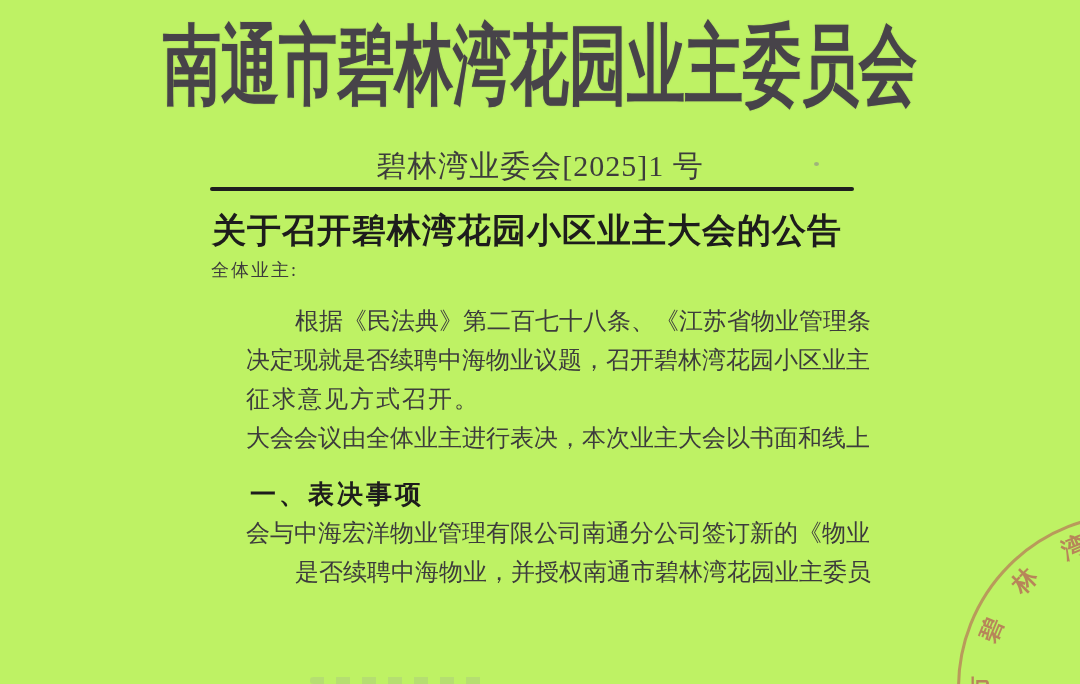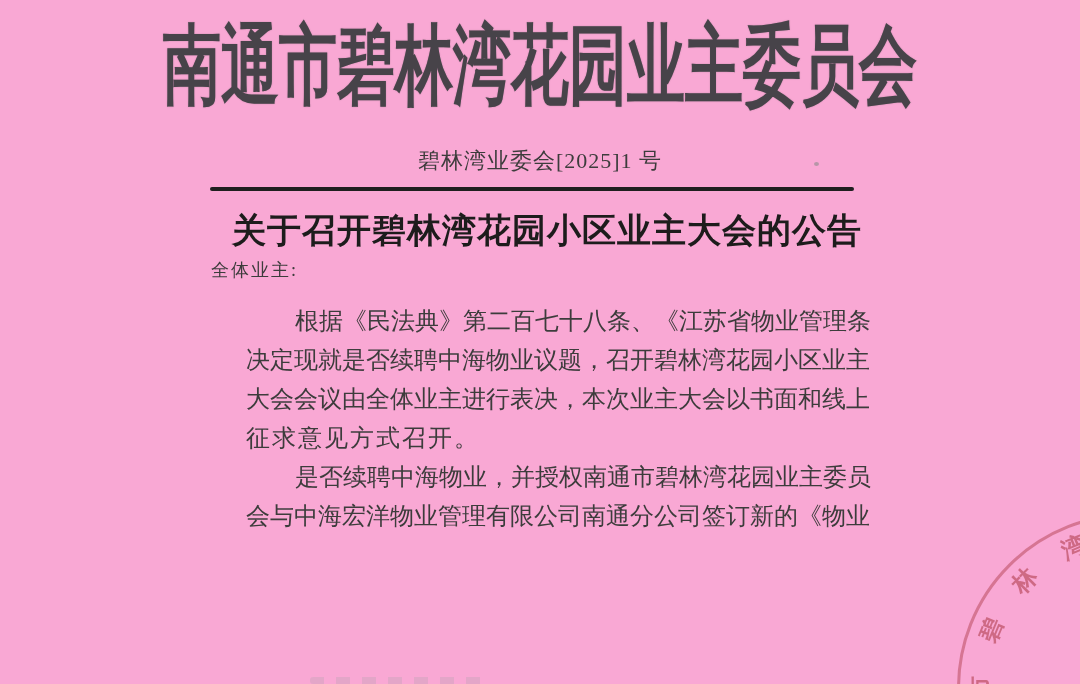--- a/index.html
+++ b/index.html
@@ -1,20 +1,20 @@
 <!DOCTYPE html>
 <html style="--title-color: #474349; --body-color: #3d3c3c; --headline-color: #1d1c1c; --rule-color: #1f1f1f; --seal-color: #b342529e; --seal-color-border: #b3425280;"><head>
 <meta charset="utf-8">
 <style>
   html,body{margin:0;padding:0;background:#e9e9e9;}
   .page{
     position:relative;
     width:1080px;height:684px;
     margin:0 auto;
-    background:#f9a8d4;
+    background:#bef264;
     overflow:hidden;
     font-family:"Liberation Serif","DejaVu Serif",serif;
   }
   
   .org-title{
     position:absolute;
     top:8px;left:0;right:0;
     text-align:center;
     font-size:58px;
     font-weight:bold;
@@ -23,39 +23,39 @@
     transform:scaleY(1.5);
     transform-origin:50% 0;
     white-space:nowrap;
     text-shadow:0 0 1px rgba(70,66,74,.45);
   }
   
   .doc-number{
     position:absolute;
     top:146px;left:0;right:0;
     text-align:center;
-    font-size:22px;
+    font-size:30px;
     color:var(--body-color,#3d3c3c);
     letter-spacing:1px;
   }
   
   .rule{
     position:absolute;
     top:187px;left:210px;
     width:644px;height:4px;
     background:var(--rule-color,#1f1f1f);
     border-radius:2px;
   }
   
   .notice-title{
     position:absolute;
-    top:208px;left:219px;
+    top:208px;left:212px;
     width:656px;
     margin:0;
-    text-align:center;
+    text-align:left;
     font-family:"Liberation Sans","DejaVu Sans",sans-serif;
     font-size:34px;
     font-weight:bold;
     color:var(--headline-color,#1d1c1c);
     letter-spacing:1px;
     white-space:nowrap;
   }
   
   .salutation{
     position:absolute;
@@ -147,26 +147,27 @@
 
   <div class="scan-dot"></div>
 
   <h2 class="notice-title">关于召开碧林湾花园小区业主大会的公告</h2>
 
   <div class="salutation">全体业主:</div>
 
   <div class="body-block">
     <div class="line indent">根据《民法典》第二百七十八条、《江苏省物业管理条</div>
     <div class="line">决定现就是否续聘中海物业议题，召开碧林湾花园小区业主</div>
+    <div class="line last">征求意见方式召开。</div>
     <div class="line">大会会议由全体业主进行表决，本次业主大会以书面和线上</div>
-    <div class="line last">征求意见方式召开。</div>
 
+    <div class="sec-heading">一、表决事项</div>
 
+    <div class="line">会与中海宏洋物业管理有限公司南通分公司签订新的《物业</div>
     <div class="line indent">是否续聘中海物业，并授权南通市碧林湾花园业主委员</div>
-    <div class="line">会与中海宏洋物业管理有限公司南通分公司签订新的《物业</div>
   </div>
 
   <div class="next-line-cutoff"></div>
 
   <div class="seal" id="seal">
       <span class="seal-char" style="transform: rotate(270deg) translateY(-152px);">市</span>
       <span class="seal-char" style="transform: rotate(292.5deg) translateY(-152px);">碧</span>
       <span class="seal-char" style="transform: rotate(315deg) translateY(-152px);">林</span>
       <span class="seal-char" style="transform: rotate(337.5deg) translateY(-152px);">湾</span>
     </div>

